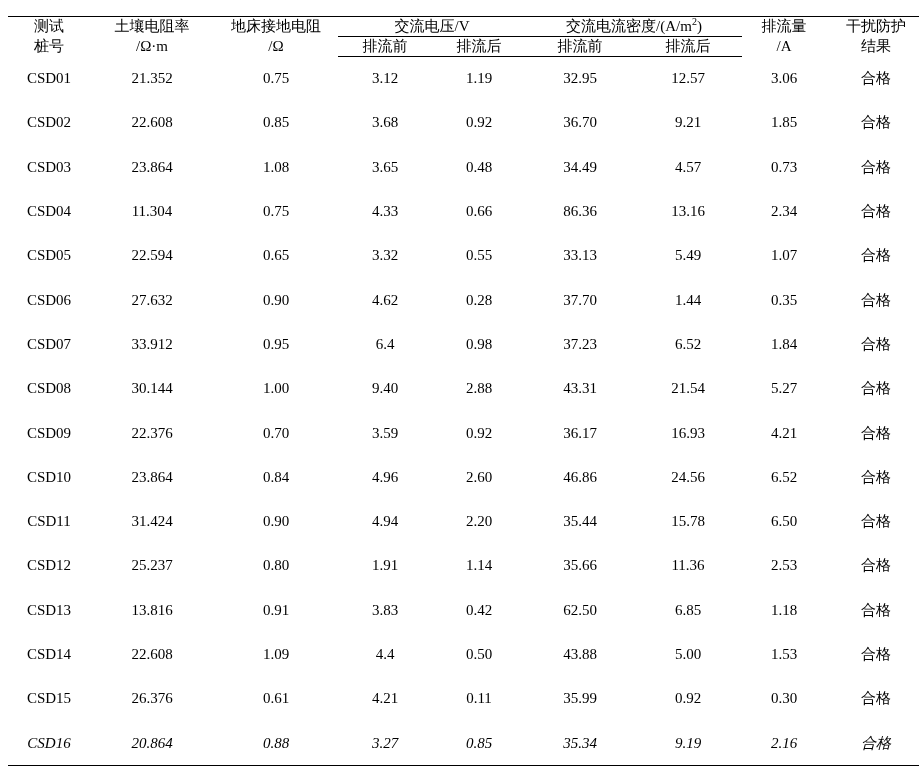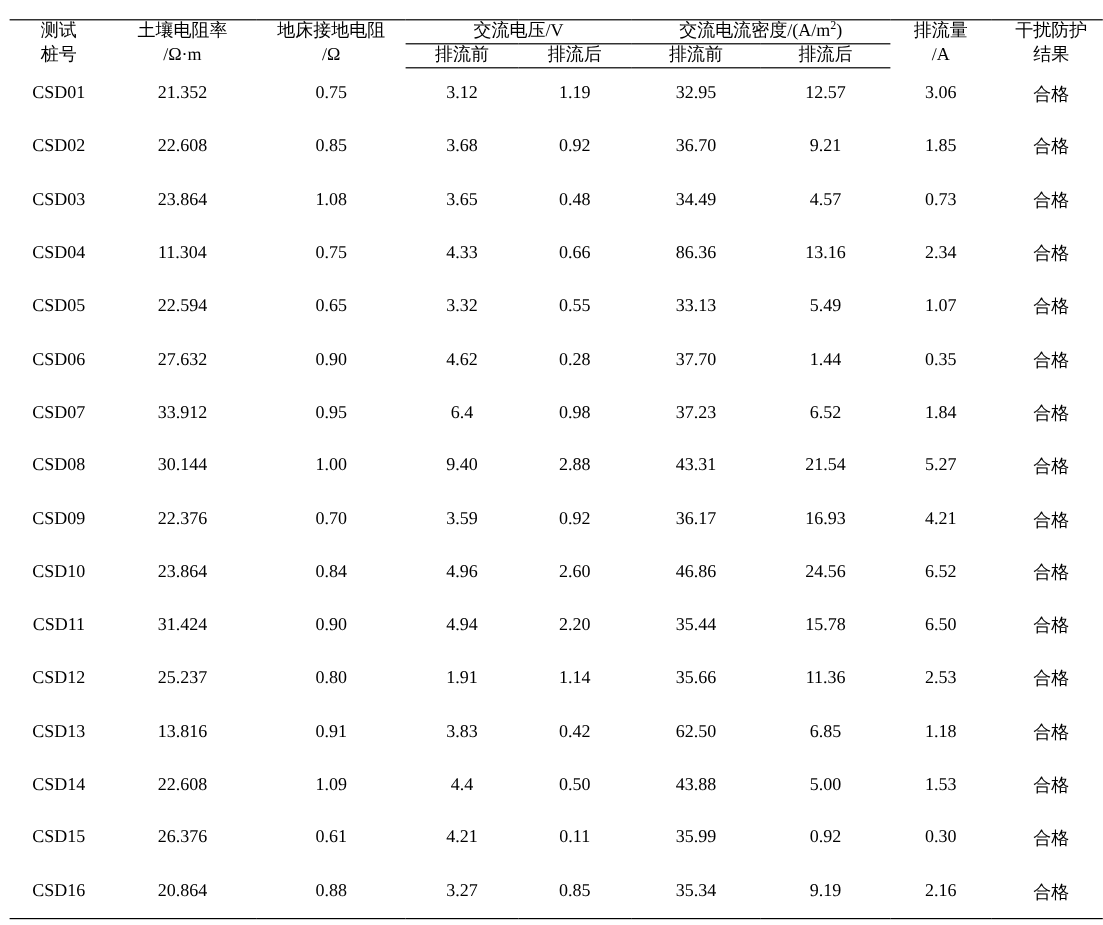--- a/index.html
+++ b/index.html
@@ -55,20 +55,21 @@
   .hdr-row-bottom th {
     border-bottom: 0.9px solid #000;
     margin-top: 28px;
   }
   tbody td {
     height: 44.3px;
     font-size: 15px;
   }
   tbody tr:last-child td {
     border-bottom: 1.6px solid #000;
+    font-style: italic;
   }
   .two-line {
     display: block;
     line-height: 1.28;
   }
   .unit {
     display: block;
     line-height: 1.28;
   }
   sup {

